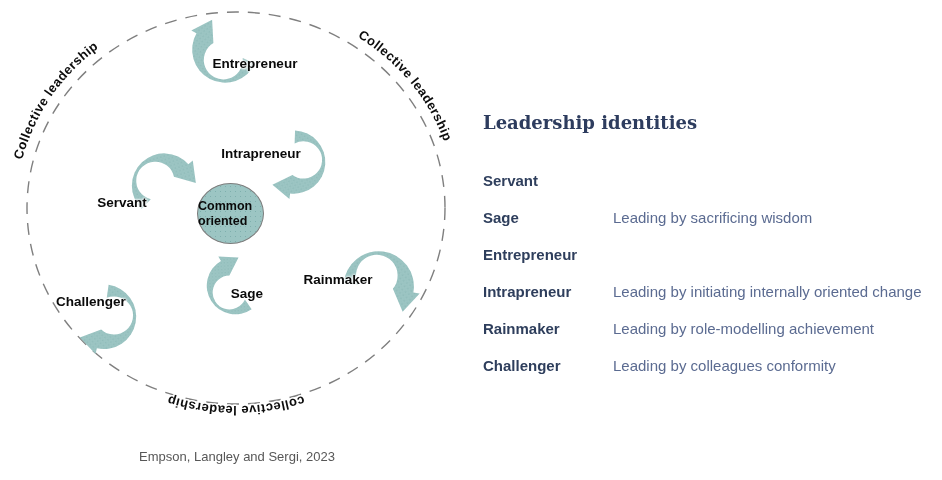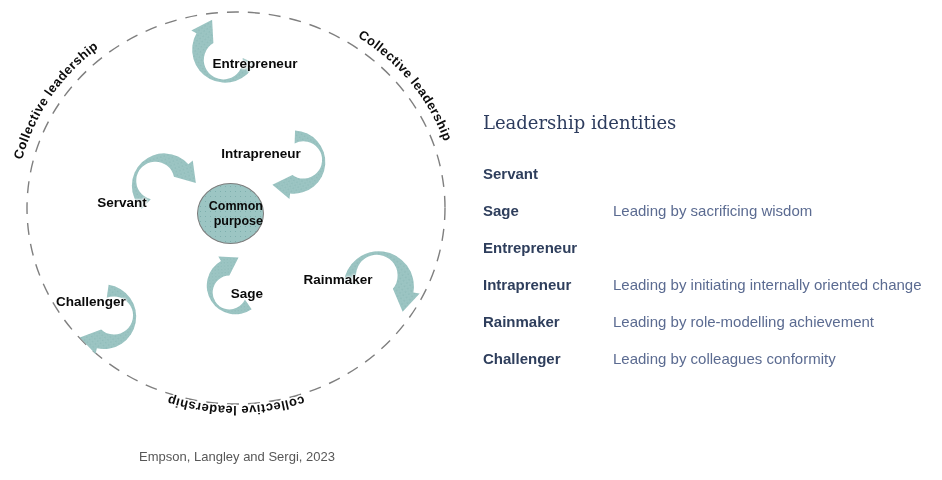--- a/index.html
+++ b/index.html
@@ -21,32 +21,32 @@
     position:absolute;transform:translate(-50%,-50%);
     font-size:13.5px;font-weight:bold;color:#0a0a0a;white-space:nowrap;
     text-shadow:0 0 3px #fff,0 0 3px #fff,0 0 2px #fff,1px 1px 2px #fff;
   }
   #center-circle{
     position:absolute;left:197px;top:183px;width:65px;height:59px;
     border-radius:50%;border:1.5px solid #7c7c7c;
     background-color:#9cc5c3;
     background-image:radial-gradient(#7eafad 0.7px,transparent 0.8px);
     background-size:5px 5px;
-    display:flex;flex-direction:column;align-items:flex-end;justify-content:center;
+    display:flex;flex-direction:column;align-items:flex-start;justify-content:center;
     font-size:12.5px;font-weight:bold;color:#0a0a0a;line-height:1.2;text-align:center;
   }
   #caption{
     position:absolute;left:237px;top:449px;transform:translateX(-50%);
     font-size:13px;color:#575757;white-space:nowrap;
   }
   
   #legend{position:absolute;left:483px;top:110px;width:450px;}
   #legend-title{
     font-family:"DejaVu Serif","Liberation Serif",serif;
-    font-size:18px;font-weight:normal;color:#2d3c5e;line-height:26px;margin:0 0 27px 0;
+    font-size:18px;font-weight:bold;color:#2d3c5e;line-height:26px;margin:0 0 34px 0;
   }
   .legend-row{display:flex;align-items:flex-start;margin-bottom:16px;line-height:21px;}
   .legend-term{width:130px;flex:0 0 130px;font-size:15px;font-weight:bold;color:#2e3e5c;}
   .legend-def{font-size:15px;color:#5b6b91;white-space:nowrap;}
 </style>
 </head>
 <body>
 
 <div id="stage">
 
@@ -112,21 +112,21 @@
         </svg>
     </div>
     <div class="arrow" style="left:63px;top:282px;width:88px;height:74px;transform:rotate(128deg);">
       <svg viewBox="0 0 120 100">
           <use href="#swoosh"></use>
         </svg>
     </div>
 
     <div id="center-circle">
       <span>Common</span>
-      <span>purpose</span>
+      <span>oriented</span>
     </div>
 
     <div class="diagram-label" style="left:255px;top:63px;">Entrepreneur</div>
     <div class="diagram-label" style="left:261px;top:153px;">Intrapreneur</div>
     <div class="diagram-label" style="left:122px;top:202px;">Servant</div>
     <div class="diagram-label" style="left:247px;top:293px;">Sage</div>
     <div class="diagram-label" style="left:338px;top:279px;">Rainmaker</div>
     <div class="diagram-label" style="left:91px;top:301px;">Challenger</div>
 
     <div id="caption">Empson, Langley and Sergi, 2023</div>

